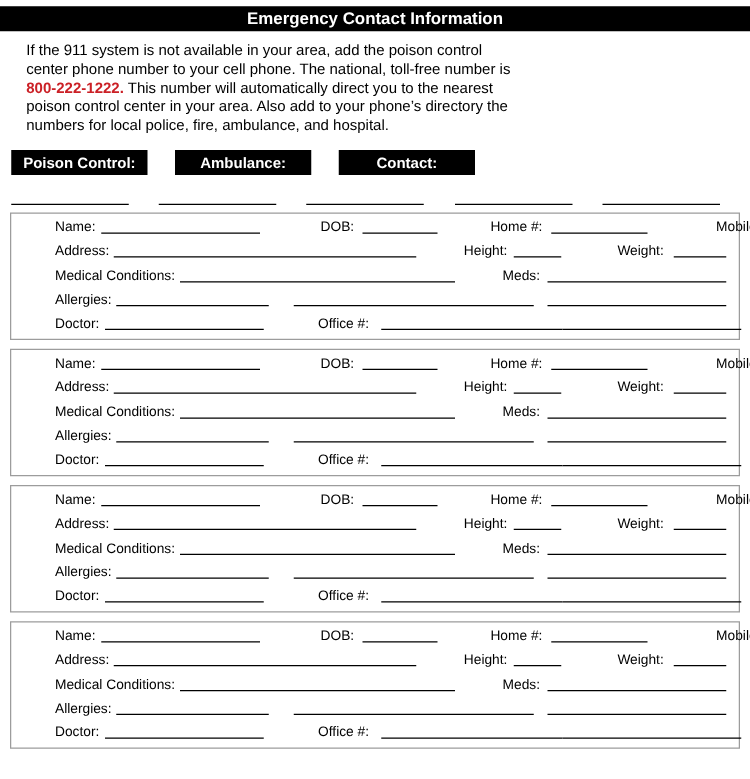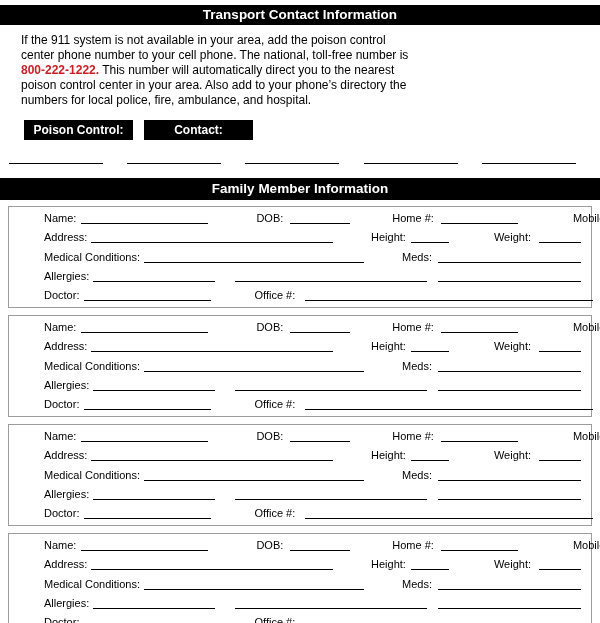--- a/index.html
+++ b/index.html
@@ -21,73 +21,71 @@
   .top-section{display:flex;padding:7px 5px 0 12px;}
   .badge{flex:0 0 176px;height:65px;background:var(--red);color:#fff;text-align:center;font-weight:bold;padding-top:10px;}
   .badge .num{font-size:20px;line-height:21px;letter-spacing:1px;}
   .badge .phon{font-size:12px;line-height:14px;}
   .badge .cap{font-size:12.5px;line-height:14px;}
   .note{width:399px;font-size:12px;line-height:15px;padding-left:9px;padding-top:1px;}
   .phone{color:var(--red);font-weight:bold;}
 
   
   .contacts,.blank-row{display:flex;padding:0 9px;}
-  .contacts{margin-top:12px;column-gap:11px;margin-left:15px;}
+  .contacts{margin-top:12px;column-gap:22px;}
   .c-bar{width:109px;height:20px;line-height:20px;background:var(--bar-black);color:#fff;font-weight:bold;font-size:12px;text-align:center;}
   .blank-row{margin-top:23px;column-gap:9.2px;}
   .u-col{width:109px;}
   .u-blank{width:94px;height:0;border-bottom:1.6px solid #000;}
 
   
   .member{width:584px;height:102px;margin:6px auto 0;border:1px solid var(--border-gray);padding:5px 10px 0 5px;}
   .member + .member{margin-top:7px;}
   .m-row{display:flex;align-items:baseline;height:19.3px;font-size:11px;white-space:nowrap;}
   .lbl{flex:0 0 auto;padding-left:30px;}
   .bl{display:inline-block;height:9px;border-bottom:1.3px solid #000;transform:translateY(2px);flex:0 0 auto;}
   .bl.grow{flex:1 1 auto;}
   .ml-auto{margin-left:auto;}
 </style>
 </head>
 <body>
 
 <div class="page">
 
   <div class="section-bar top">
-    <span>Transport Contact Information</span>
+    <span>Emergency Contact Information</span>
   </div>
 
   <div class="top-section">
     <div class="note"><span>If the 911 system is not available in your area, add the poison control center phone number to your cell phone. The national, toll-free number is </span><span class="phone">800-222-1222.</span><span> This number will automatically direct you to the nearest poison control center in your area. Also add to your phone’s directory the numbers for local police, fire, ambulance, and hospital.</span></div>
   </div>
 
   <div class="contacts">
     <div class="c-bar">Poison Control:</div>
+    <div class="c-bar">Ambulance:</div>
     <div class="c-bar">Contact:</div>
   </div>
   <div class="blank-row">
     <div class="u-col">
         <div class="u-blank"></div>
       </div>
     <div class="u-col">
         <div class="u-blank"></div>
       </div>
     <div class="u-col">
         <div class="u-blank"></div>
       </div>
     <div class="u-col">
         <div class="u-blank"></div>
       </div>
     <div class="u-col">
         <div class="u-blank"></div>
       </div>
   </div>
 
-  <div class="section-bar family">
-    <span>Family Member Information</span>
-  </div>
 
   <div class="member">
     <div class="m-row">
       <span class="lbl">Name:</span>
       <span class="bl" style="width:127px;margin-left:5px"></span>
       <span class="lbl" style="margin-left:18px">DOB:</span>
       <span class="bl" style="width:60px;margin-left:7px"></span>
       <span class="lbl" style="margin-left:12px">Home #:</span>
       <span class="bl" style="width:77px;margin-left:7px"></span>
       <span class="lbl" style="margin-left:25px">Mobile #:</span>

